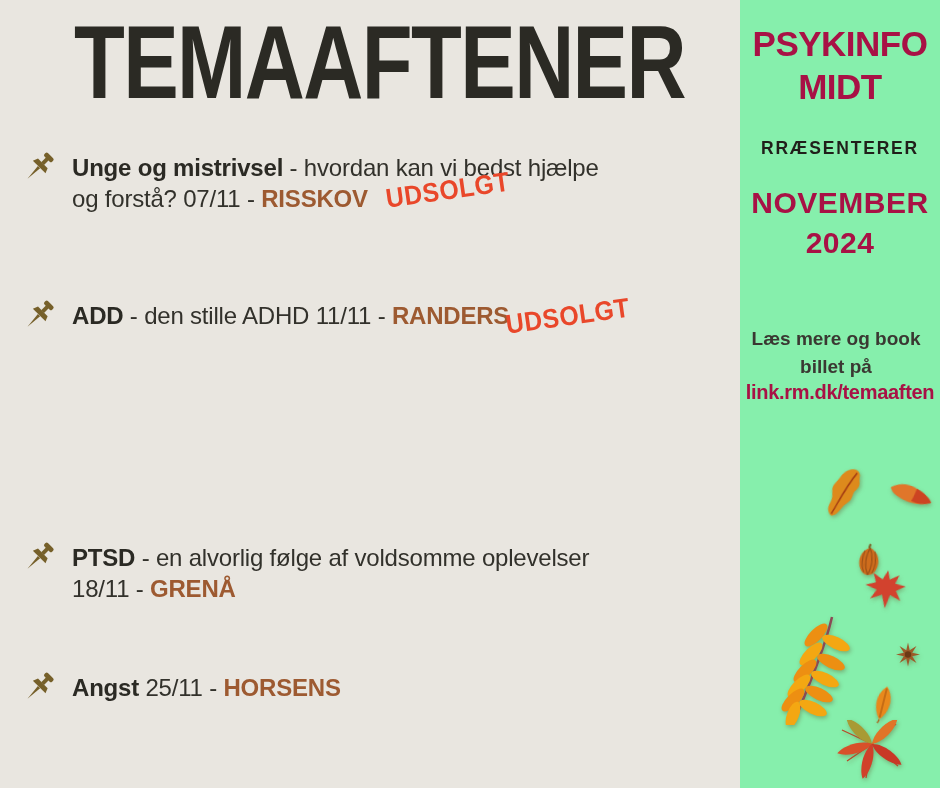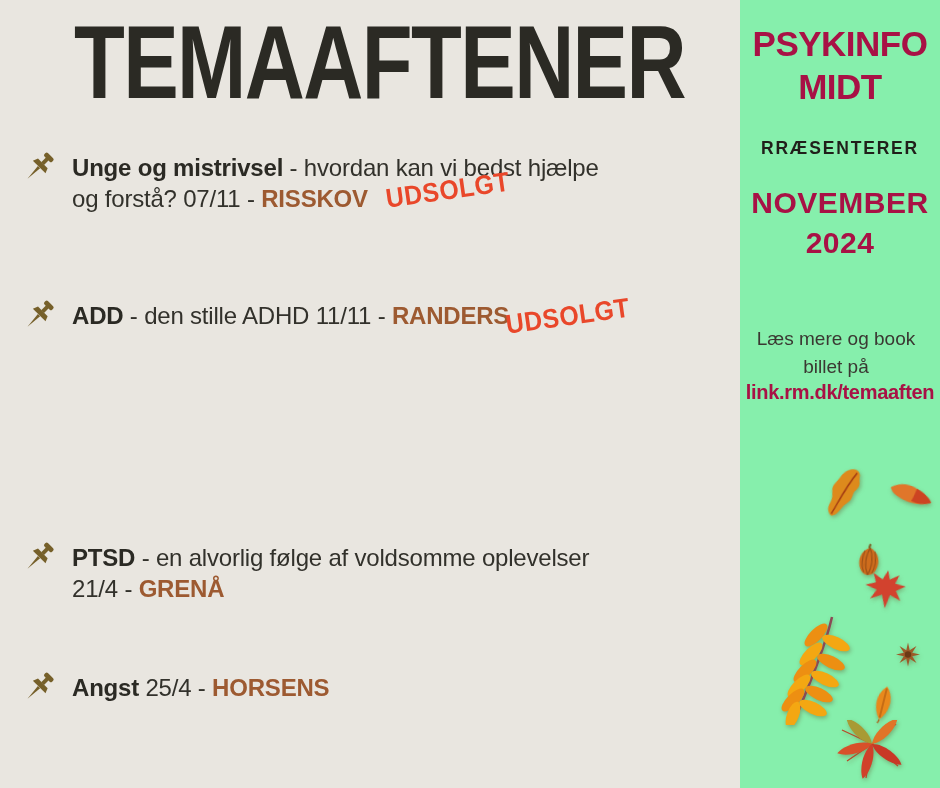--- a/index.html
+++ b/index.html
@@ -18,21 +18,21 @@
          letter-spacing:0.5px;transform:rotate(-8deg) scaleX(0.92);transform-origin:left top;
          white-space:nowrap;}
   .sidebar{position:absolute;left:740px;top:0;width:200px;height:788px;background:#86efac;}
   .brand{position:absolute;top:22px;width:200px;text-align:center;color:#a81145;
          font-weight:700;font-size:35px;line-height:43px;letter-spacing:-0.5px;}
   .presents{position:absolute;top:137px;width:200px;text-align:center;color:#201f1a;
             font-weight:700;font-size:19px;letter-spacing:2px;transform:scaleX(0.92);}
   .month{position:absolute;top:183px;width:200px;text-align:center;color:#a81145;
          font-weight:700;font-size:30px;line-height:40px;letter-spacing:0.5px;}
   .info{position:absolute;top:325px;width:192px;text-align:center;color:#3a3832;
-        font-weight:400;font-size:19px;line-height:28px;}
+        font-weight:700;font-size:19px;line-height:28px;}
   .link{position:absolute;top:381px;width:200px;text-align:center;color:#a81145;
         font-weight:600;font-size:20px;letter-spacing:-0.3px;cursor:pointer;}
   .leaves svg{position:absolute;filter:drop-shadow(1px 2px 2px rgba(90,60,20,0.35));}
   .lf-oak{left:80px;top:468px;transform:rotate(-10deg);}
   .lf-frag{left:148px;top:482px;transform:rotate(8deg);}
   .lf-phys{left:114px;top:543px;transform:rotate(6deg);}
   .lf-maple{left:122px;top:568px;transform:rotate(10deg);}
   .lf-rowan{left:36px;top:613px;}
   .lf-anise{left:154px;top:641px;}
   .lf-small{left:130px;top:684px;transform:rotate(14deg);}
@@ -88,37 +88,37 @@
             <g fill="#76602a" transform="rotate(45 12 11)">
           <rect x="8.2" y="1.5" width="7.6" height="3.4" rx="1.2"></rect>
           <rect x="10.6" y="4.2" width="2.8" height="5.2"></rect>
           <path d="M7.2 9.2 h9.6 l1.5 3.6 H5.7 Z"></path>
           <path d="M10.9 13 h2.2 L12 24.5 Z"></path>
         </g>
           </svg>
       </span>
       <div class="etext">
         <div><b>PTSD</b><span> - en alvorlig følge af voldsomme oplevelser</span></div>
-        <div><span>21/4 - </span><span class="loc">GRENÅ</span></div>
+        <div><span>18/11 - </span><span class="loc">GRENÅ</span></div>
       </div>
     </div>
 
     <div class="event" style="top:672px">
       <span class="pin">
         <svg width="34" height="38" viewBox="0 0 24 26">
             <g fill="#76602a" transform="rotate(45 12 11)">
           <rect x="8.2" y="1.5" width="7.6" height="3.4" rx="1.2"></rect>
           <rect x="10.6" y="4.2" width="2.8" height="5.2"></rect>
           <path d="M7.2 9.2 h9.6 l1.5 3.6 H5.7 Z"></path>
           <path d="M10.9 13 h2.2 L12 24.5 Z"></path>
         </g>
           </svg>
       </span>
       <div class="etext">
-        <div><b>Angst</b><span> 25/4 - </span><span class="loc">HORSENS</span></div>
+        <div><b>Angst</b><span> 25/11 - </span><span class="loc">HORSENS</span></div>
       </div>
     </div>
   </div>
 
   <aside class="sidebar">
     <div class="brand">
       <div>PSYKINFO</div>
       <div>MIDT</div>
     </div>
     <div class="presents">RRÆSENTERER</div>

